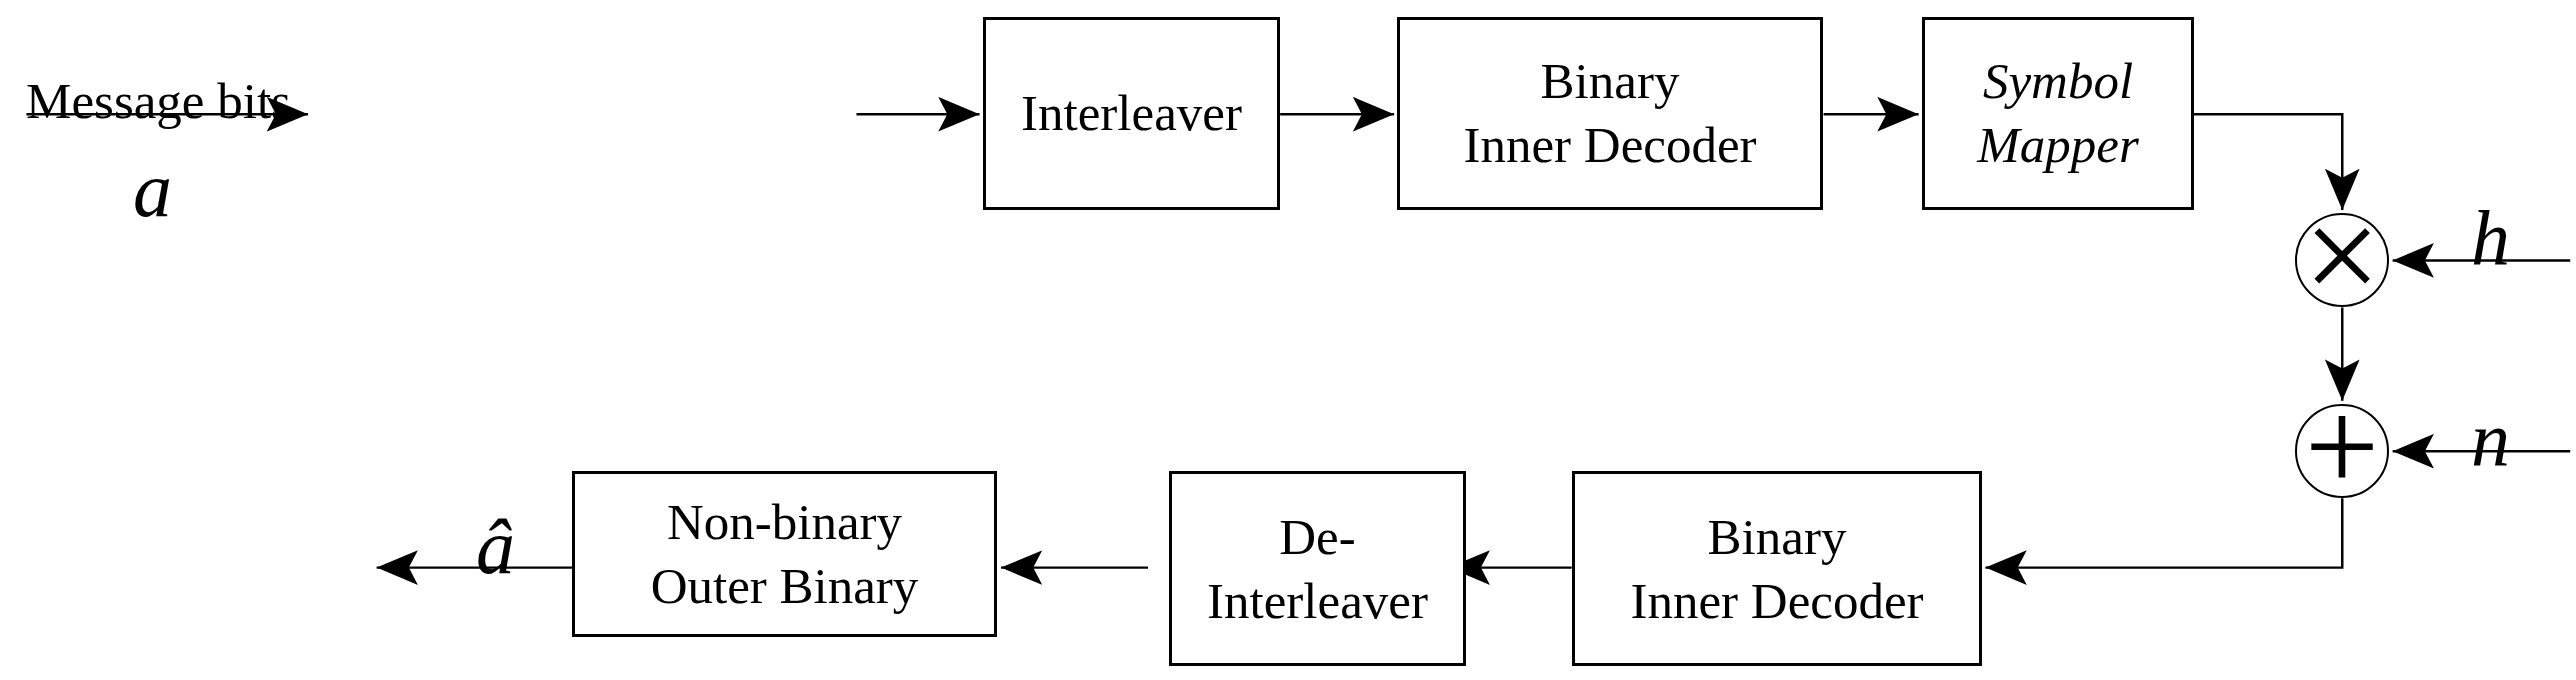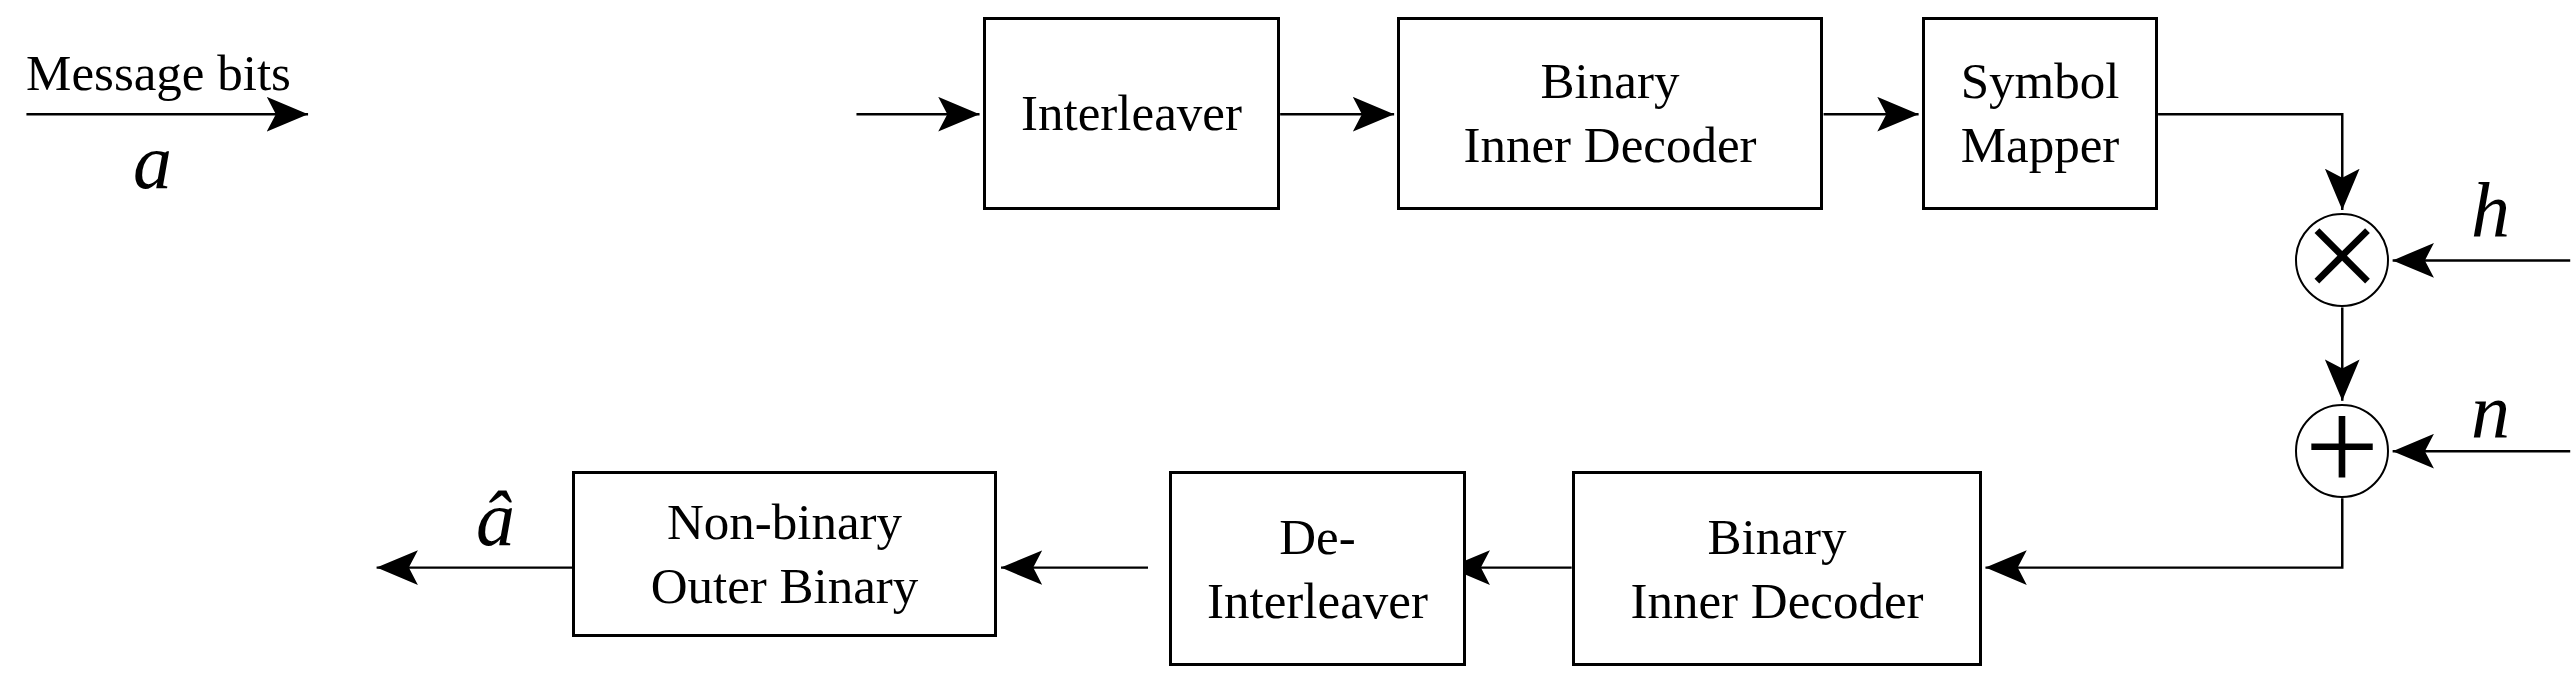--- a/index.html
+++ b/index.html
@@ -18,38 +18,38 @@
     font-size:51px; text-align:center;
   }
   .tline { line-height:64px; white-space:nowrap; }
   .it { font-style:italic; }
   sup { font-size:60%; line-height:0; }
 
   
   .b-outer-enc  { left:311px;  top:16.5px; width:545px; height:193px; }
   .b-interl     { left:983px; top:16.5px; width:297px; height:193px; }
   .b-inner-enc  { left:1397px; top:16.5px; width:426px; height:193px; }
-  .b-mapper     { left:1922px; top:16.5px; width:236px; height:193px; }
+  .b-mapper     { left:1922px; top:16.5px; width:272px; height:193px;font-style:italic; }
   
   .b-inner-dec  { left:1572px; top:471px; width:410px; height:195px; }
   .b-deinterl   { left:1148px; top:471px; width:297px; height:195px;margin-left:21px; }
   .b-outer-dec  { left:572px;  top:471px; width:425px; height:166px; }
 
   .node {
     position:absolute; box-sizing:border-box; width:94px; height:94px;
     border:2.5px solid var(--ink); border-radius:50%; background:var(--paper);
     display:flex; align-items:center; justify-content:center;
   }
   .n-mult { left:2295px; top:213px; }
   .n-add  { left:2295px; top:404px; }
   .node span { line-height:1; transform:translateY(-5px); }
   .n-mult span { font-size:136px; }
   .n-add  span { font-size:132px; }
 
-  .lbl { position:absolute; display:flex; align-items:center; justify-content:center; }
+  .lbl { position:absolute; display:flex; align-items:center; justify-content:center;margin-top:28px; }
   .lbl-msg  { left:10px;  top:45px;  width:297px; height:55px;  font-size:51px; }
   .sym { font-style:italic; font-size:78px; }
   .lbl-a    { left:107px;  top:116px; width:91px; height:91px; }
   .lbl-ahat { left:448px;  top:473px; width:95px; height:91px; }
   .lbl-h    { left:2441px; top:165px; width:99px; height:91px; }
   .lbl-n    { left:2441px; top:366px; width:99px; height:91px; }
 </style>
 </head>
 <body>
 

